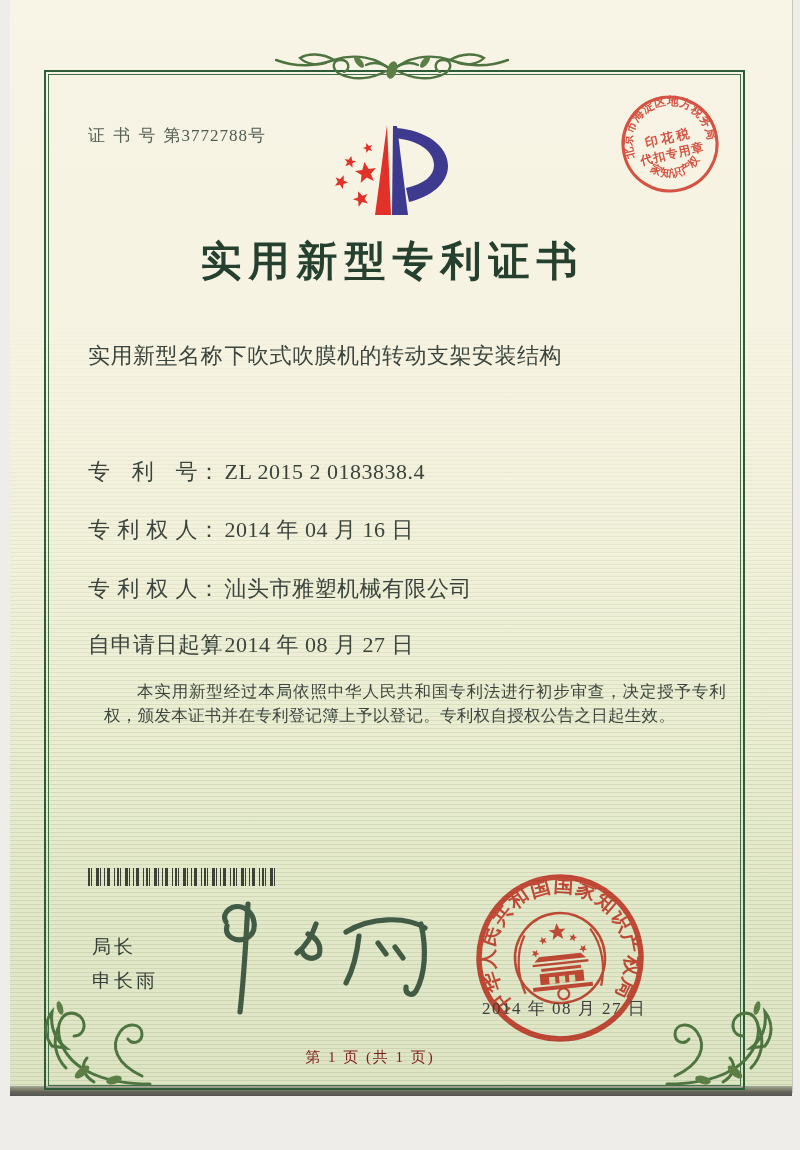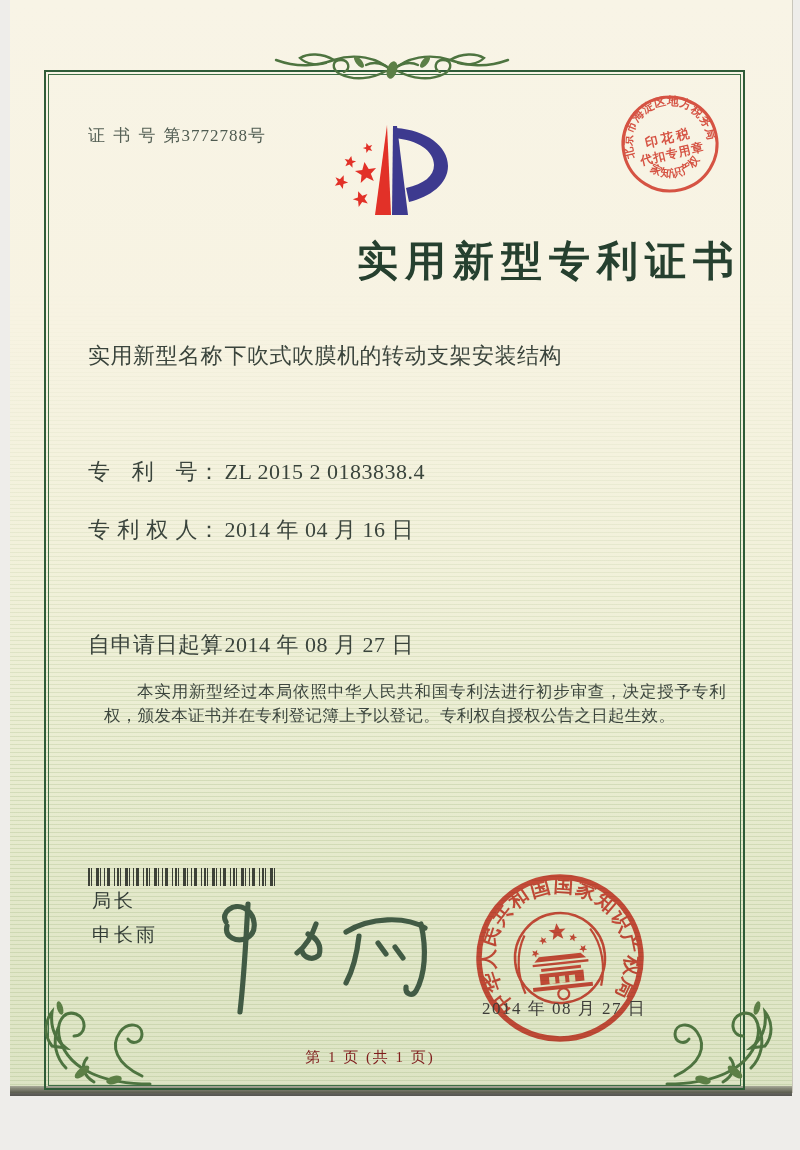--- a/index.html
+++ b/index.html
@@ -42,21 +42,21 @@
 
   
   .cert-no{
     position:absolute;left:88px;top:124px;
     font-size:17px;color:#566156;letter-spacing:2px;
   }
   .cert-no .num{margin-left:6px;letter-spacing:1px;color:#4f5b51;}
   .logo{position:absolute;left:330px;top:118px;}
   .doc-title{
     position:absolute;left:44px;top:234px;width:697px;
-    text-align:right;font-size:41px;font-weight:bold;
+    text-align:center;font-size:41px;font-weight:bold;
     color:#26402f;letter-spacing:7px;
   }
 
   
   .frow{
     position:absolute;left:88px;width:650px;
     font-size:22px;color:#3a443c;letter-spacing:.5px;white-space:nowrap;
   }
   .flabel{
     display:inline-block;width:110px;
@@ -83,21 +83,21 @@
       #20241f 8px 11px,transparent 11px 12px,
       #20241f 12px 13px,transparent 13px 16px,
       #20241f 16px 17px,transparent 17px 19px,
       #20241f 19px 22px,transparent 22px 26px,
       #20241f 26px 27px,transparent 27px 29px);
     opacity:.85;
   }
 
   
   .officer{
-    position:absolute;left:92px;top:884px;
+    position:absolute;left:92px;top:930px;
     font-family:"Liberation Sans","DejaVu Sans",sans-serif;
     font-size:19px;color:#333d36;letter-spacing:3px;line-height:34px;
   }
   .signature{position:absolute;left:196px;top:890px;}
 
   
   .seal{mix-blend-mode:multiply;}
   .seal-tax{position:absolute;left:600px;top:74px;}
   .seal-cnipa{position:absolute;left:465px;top:863px;}
   .date-stamp{
@@ -196,20 +196,23 @@
   <div class="doc-title">实用新型专利证书</div>
 
   <div class="frow" style="top:341px">
     <span class="flabel">实用新型名称</span><span class="fcolon">：</span><span class="fvalue">下吹式吹膜机的转动支架安装结构</span>
   </div>
   <div class="frow" style="top:457px">
     <span class="flabel">专利号</span><span class="fcolon">：</span><span class="fvalue">ZL 2015 2 0183838.4</span>
   </div>
   <div class="frow" style="top:515px">
     <span class="flabel">专利权人</span><span class="fcolon">：</span><span class="fvalue">2014 年 04 月 16 日</span>
+  </div>
+  <div class="frow" style="top:574px">
+    <span class="flabel">专利权人</span><span class="fcolon">：</span><span class="fvalue">汕头市雅塑机械有限公司</span>
   </div>
   <div class="frow" style="top:630px">
     <span class="flabel">自申请日起算</span><span class="fcolon">：</span><span class="fvalue">2014 年 08 月 27 日</span>
   </div>
 
   <div class="body-text">
     <p>本实用新型经过本局依照中华人民共和国专利法进行初步审查，决定授予专利权，颁发本证书并在专利登记簿上予以登记。专利权自授权公告之日起生效。</p>
   </div>
 
   <div class="barcode"></div>

